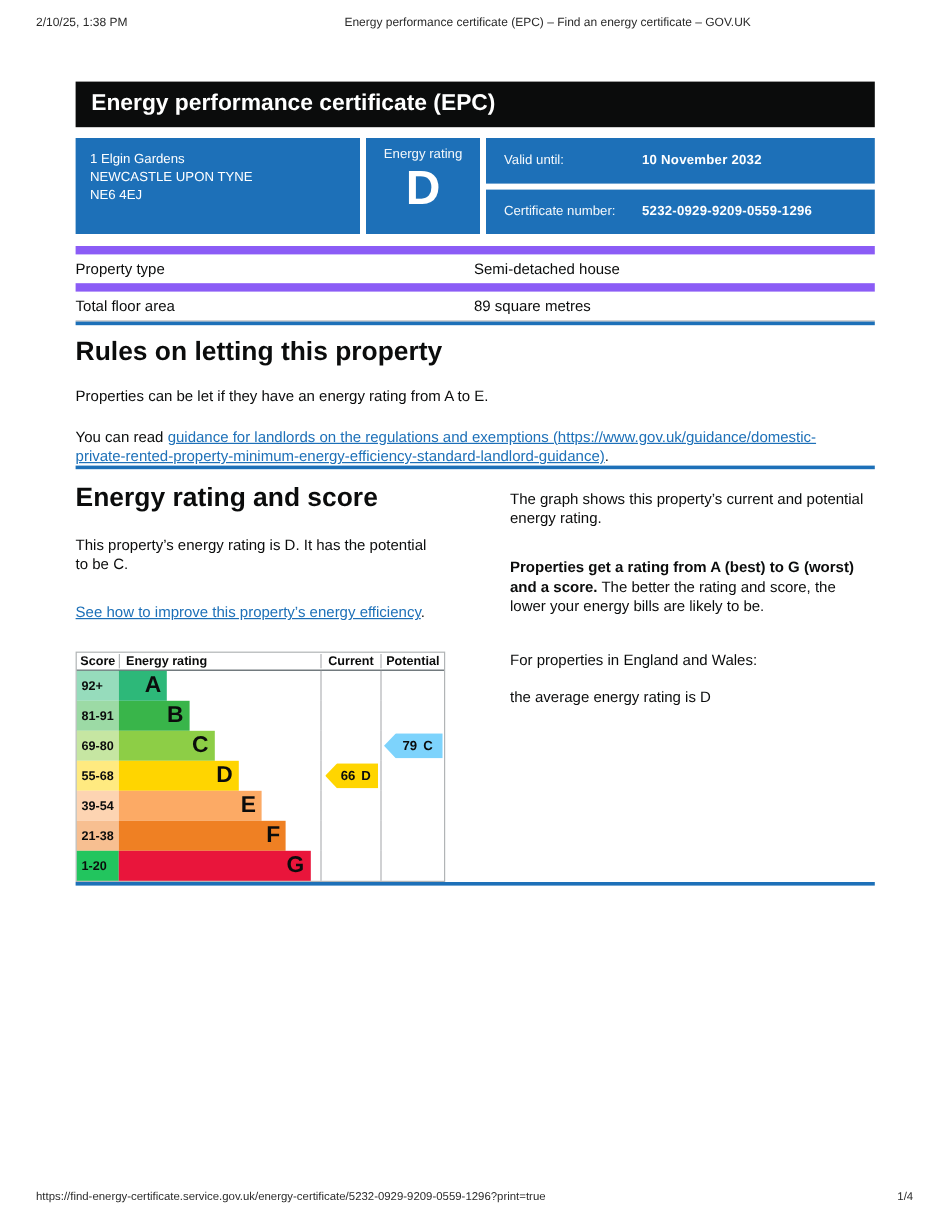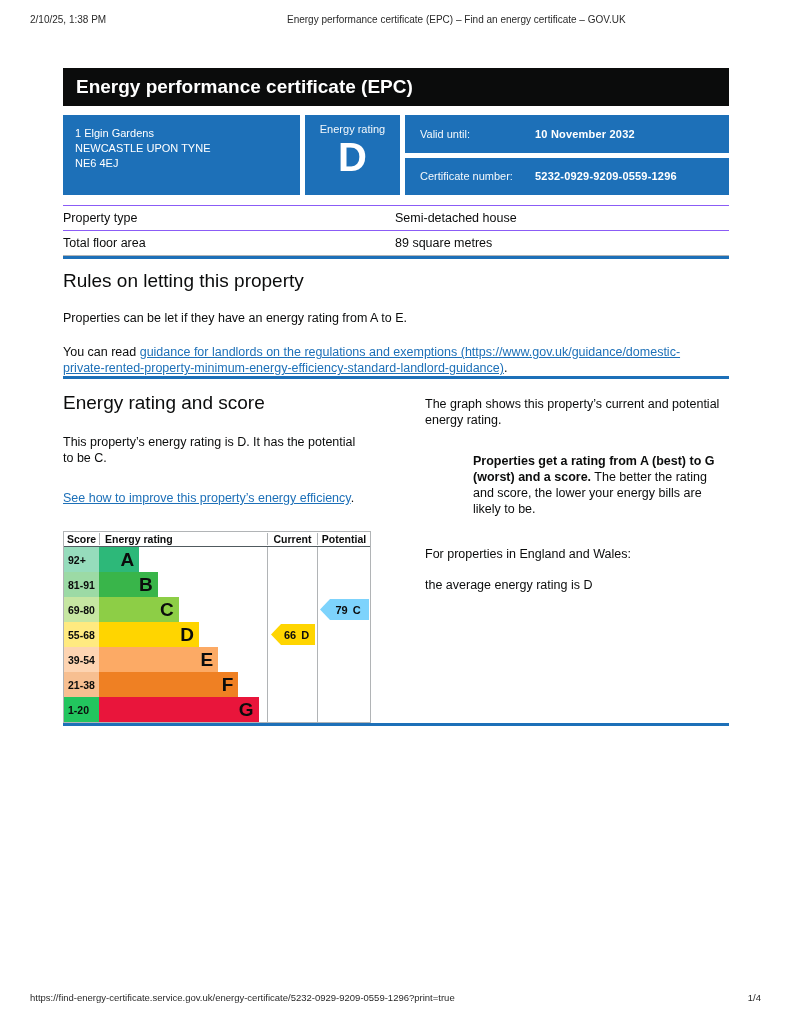--- a/index.html
+++ b/index.html
@@ -21,43 +21,43 @@
   .addr{width:237px;padding:11px 12px;font-size:11px;line-height:15px;}
   .rate{width:95px;text-align:center;padding-top:8px;}
   .rate-label{font-size:11px;opacity:.95;}
   .rate-letter{font-size:40px;font-weight:bold;line-height:44px;}
   .validity{flex:1;display:flex;flex-direction:column;gap:5px;}
   .vbox{flex:1;display:flex;align-items:center;font-size:11px;}
   .vlabel{margin-left:15px;width:115px;opacity:.95;}
   .vvalue{font-weight:bold;font-size:11px;letter-spacing:.2px;}
 
   .kv{margin-top:10px;font-size:12.5px;}
-  .kv-row{display:flex;align-items:center;height:24px;border-top:1px solid #8b5cf6;}
+  .kv-row{display:flex;align-items:center;height:24px;border-top:7px solid #8b5cf6;}
   .kv-row:last-child{border-bottom:1px solid #b1b4b6;}
   .kv-label{width:332px;}
 
   hr.blue{border:none;border-top:3px solid #1d70b8;margin:0;}
   .hr1{margin-top:12px;}
   .hr2{margin-top:29px;}
   .hr3{margin-top:17px;}
 
-  h2{font-size:19px;font-weight:normal;margin:0;line-height:22px;}
+  h2{font-size:22px;font-weight:bold;margin:0;line-height:22px;}
   .rules-h{margin-top:11px;}
   p{margin:0;font-size:12.5px;line-height:16px;}
   .rules-p1{margin-top:18px;}
   .rules-p2{margin-top:18px;width:644px;}
   a{color:#1d70b8;text-decoration:underline;cursor:pointer;}
 
   .cols{display:flex;margin-top:13px;align-items:flex-start;}
   .col-left{width:332px;}
   .col-right{width:304px;margin-left:30px;}
   .intro-p{margin-top:20px;width:300px;}
   .improve-p{margin-top:24px;width:300px;}
   .r-p1{margin-top:4px;}
-  .r-p2{margin-top:25px;margin-left:48px;}
+  .r-p2{margin-top:25px;}
   .r-p3{margin-top:29px;}
   .r-p4{margin-top:15px;}
   .bold{font-weight:bold;}
 
   .chart{margin-top:25px;width:308px;border:1px solid #b1b4b6;box-sizing:border-box;background:#fff;}
   .chead{display:flex;height:15px;border-bottom:1px solid #505a5f;align-items:center;
     font-weight:bold;font-size:10.5px;box-sizing:border-box;}
   .crow{display:flex;height:25px;}
   .c-score{width:35px;box-sizing:border-box;display:flex;align-items:center;
     padding-left:4px;font-weight:bold;font-size:10.5px;}

